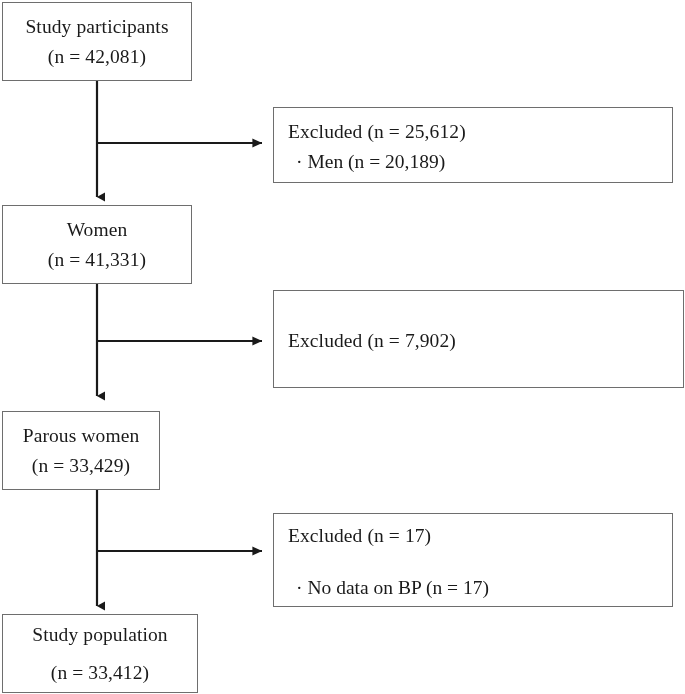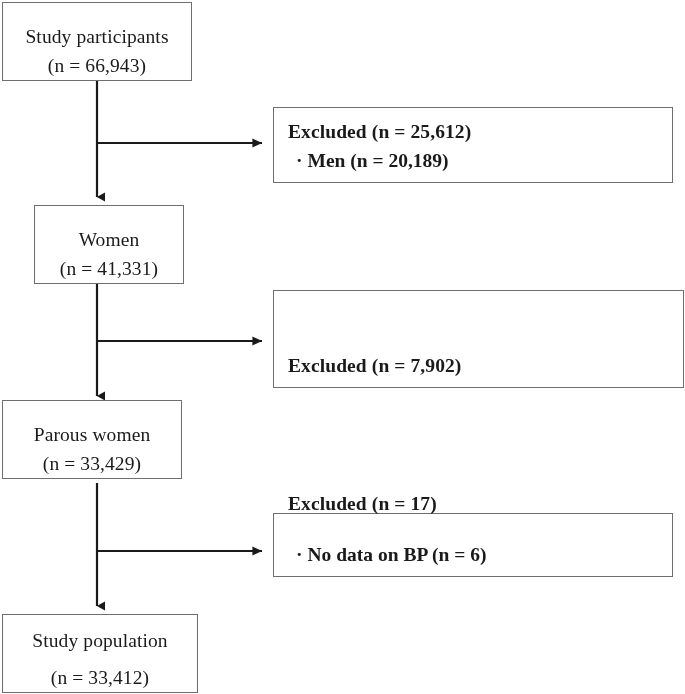--- a/index.html
+++ b/index.html
@@ -25,31 +25,30 @@
   }
 
   
   .node {
     position: absolute;
     box-sizing: border-box;
     border: 1.3px solid #6e6e6e;
     background: #ffffff;
     display: flex;
     flex-direction: column;
-    justify-content: flex-end;
+    justify-content: center;
   }
   .node.main {
     align-items: center;
     text-align: center;
   }
   .node.excl {
     align-items: flex-start;
     text-align: left;
     padding: 10px 0 6px 14px;
-    font-weight: bold;
   }
 
   .line {
     font-size: 19.5px;
     line-height: 1.52;
     white-space: nowrap;
     letter-spacing: 0.1px;
   }
   .node.main .line { line-height: 1.5; }
 
@@ -61,27 +60,27 @@
   }
   .bullet-line .dot {
     display: inline-block;
     margin-right: 5px;
     font-size: 19.5px;
     vertical-align: baseline;
   }
 
   
   #node-participants { left: 2px;   top: 2px;   width: 190px; height: 79px; }
-  #node-women        { left: 2px;   top: 205px; width: 150px; height: 79px; margin-left: 32px; }
-  #node-parous       { left: 2px;   top: 400px; width: 180px; height: 79px; }
+  #node-women        { left: 2px;   top: 205px; width: 190px; height: 79px; }
+  #node-parous       { left: 2px;   top: 411px; width: 158px; height: 79px; }
   #node-population   { left: 2px;   top: 614px; width: 196px; height: 79px; gap: 8px; }
 
   #node-excluded-1   { left: 273px; top: 107px; width: 400px; height: 76px; }
   #node-excluded-2   { left: 273px; top: 290px; width: 411px; height: 98px; }
-  #node-excluded-3   { left: 273px; top: 513px; width: 400px; height: 64px; gap: 22px; }
+  #node-excluded-3   { left: 273px; top: 513px; width: 400px; height: 94px; gap: 22px; }
 
   
   #connectors {
     position: absolute;
     left: 0; top: 0;
     width: 685px; height: 694px;
     pointer-events: none;
   }
 </style>
 </head>
@@ -107,21 +106,21 @@
 
     <line x1="97" y1="341" x2="262" y2="341" stroke="#1a1a1a" stroke-width="2.2" marker-end="url(#arrowRight)"></line>
 
     <line x1="97" y1="483" x2="97" y2="606" stroke="#1a1a1a" stroke-width="2.2" marker-end="url(#arrowDown)"></line>
 
     <line x1="97" y1="551" x2="262" y2="551" stroke="#1a1a1a" stroke-width="2.2" marker-end="url(#arrowRight)"></line>
   </svg>
 
   <div class="node main" id="node-participants">
     <div class="line">Study participants</div>
-    <div class="line">(n = 66,943)</div>
+    <div class="line">(n = 42,081)</div>
   </div>
 
   <div class="node main" id="node-women">
     <div class="line">Women</div>
     <div class="line">(n = 41,331)</div>
   </div>
 
   <div class="node main" id="node-parous">
     <div class="line">Parous women</div>
     <div class="line">(n = 33,429)</div>
@@ -139,17 +138,17 @@
     </div>
   </div>
 
   <div class="node excl" id="node-excluded-2">
     <div class="line">Excluded (n = 7,902)</div>
   </div>
 
   <div class="node excl" id="node-excluded-3">
     <div class="line">Excluded (n = 17)</div>
     <div class="bullet-line">
-      <span class="dot">·</span><span>No data on BP (n = 6)</span>
+      <span class="dot">·</span><span>No data on BP (n = 17)</span>
     </div>
   </div>
 
 </div>
 
 </body></html>

